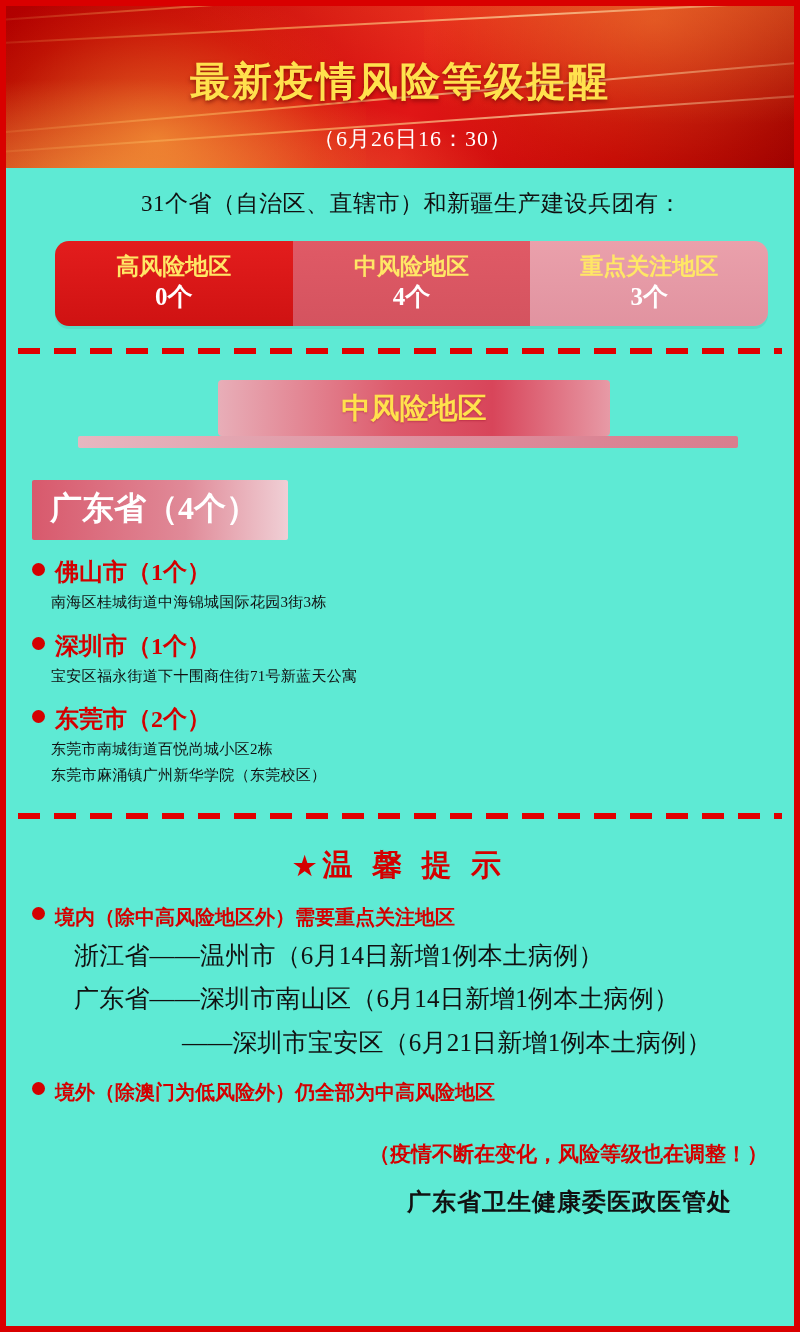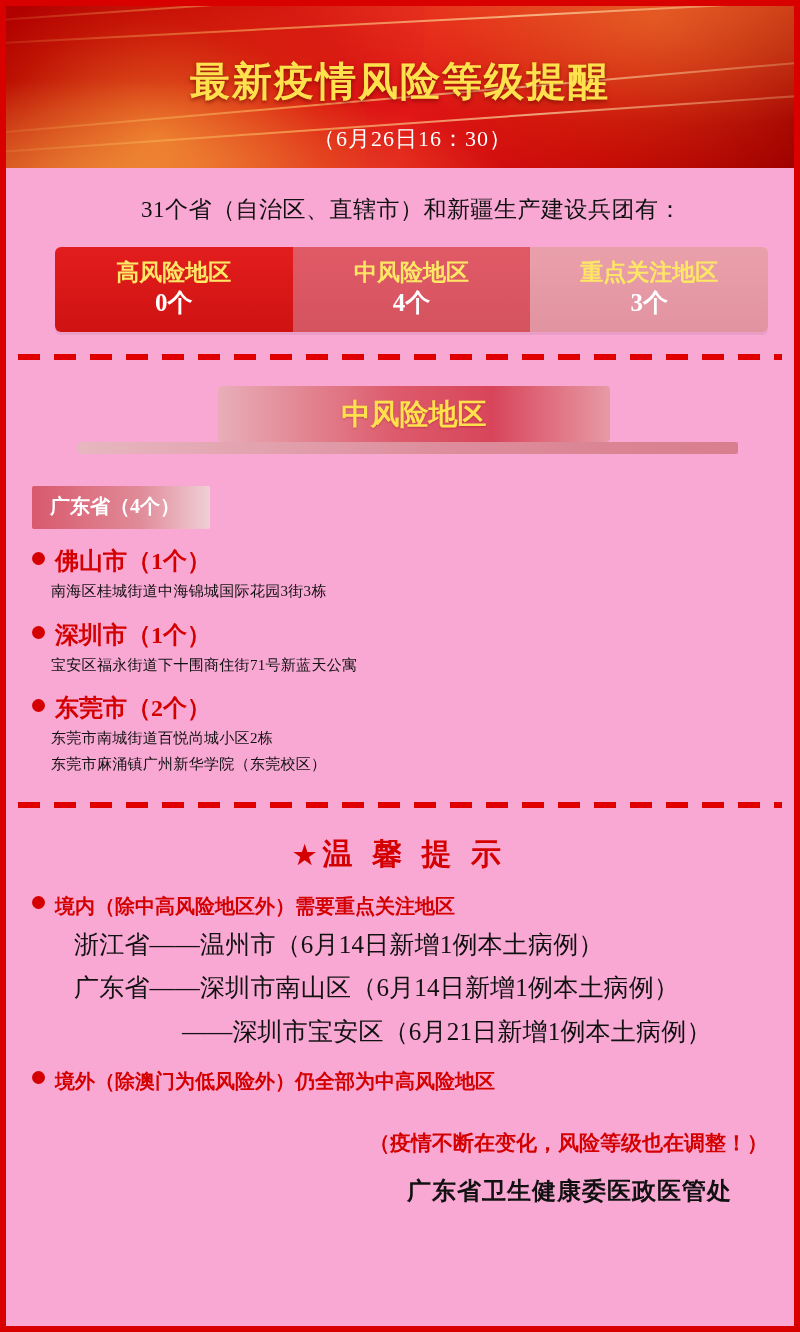--- a/index.html
+++ b/index.html
@@ -7,21 +7,21 @@
     padding: 0;
     background: #ffffff;
   }
   body {
     font-family: "Liberation Serif", "DejaVu Serif", serif;
   }
   .page {
     position: relative;
     width: 800px;
     height: 1332px;
-    background: #f9a8d4;
+    background: #5eead4;
     box-sizing: border-box;
     border: 6px solid #d90000;
     overflow: hidden;
   }
 
   
   .banner {
     position: relative;
     height: 162px;
     background:
@@ -65,33 +65,33 @@
     top: 118px; left: 0; right: 0;
     text-align: center;
     font-size: 22px;
     color: #ffffff;
     letter-spacing: 1px;
     margin-left: 25px;
   }
 
   
   .summary {
-    padding: 26px 0 0 0;
+    padding: 20px 0 0 0;
     margin-left: 23px;
   }
   .summary-line {
     text-align: center;
     font-size: 23px;
     color: #111111;
     letter-spacing: 0.5px;
   }
   .level-row {
     display: flex;
     margin: 22px 26px 0 26px;
-    border-radius: 6px;
+    border-radius: 14px;
     overflow: hidden;
     box-shadow: 0 3px 0 rgba(0,0,0,0.06);
     justify-content: flex-end;
   }
   .level-cell {
     flex: 1;
     padding: 12px 0 14px 0;
     text-align: center;
     color: #ffffff;
   }
@@ -150,21 +150,21 @@
     color: #ffe14d;
     border-radius: 4px;
     background: linear-gradient(90deg, #e8aeb8 0%, #dd5b6c 45%, #d8455a 70%, #e79aa6 100%);
     text-shadow: 0 1px 2px rgba(140,0,30,0.35);
   }
 
   .province-tag {
     display: inline-block;
     margin: 30px 0 0 0;
     padding: 7px 30px 9px 18px;
-    font-size: 20px;
+    font-size: 32px;
     font-weight: bold;
     color: #ffffff;
     background: linear-gradient(90deg, #d8596c 0%, #e08a98 60%, #f0cfd5 100%);
     border-radius: 2px;
   }
 
   .city-block { margin-top: 16px; }
   .city-head {
     display: flex;
     align-items: baseline;

